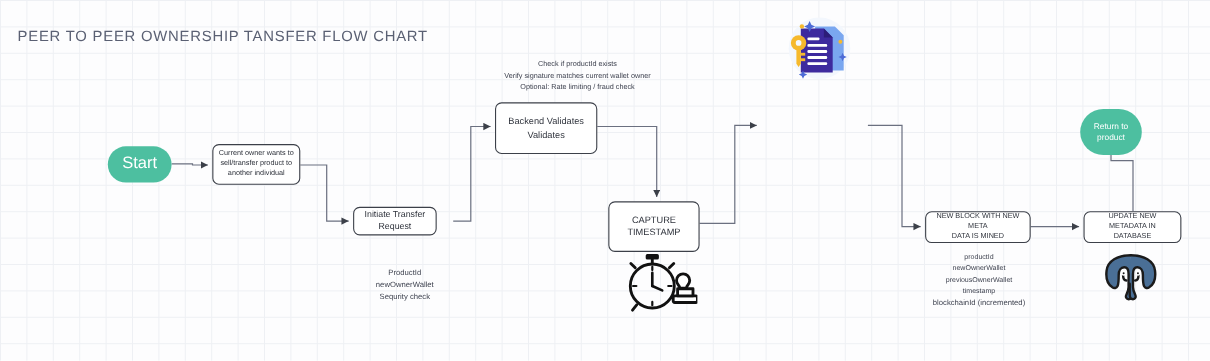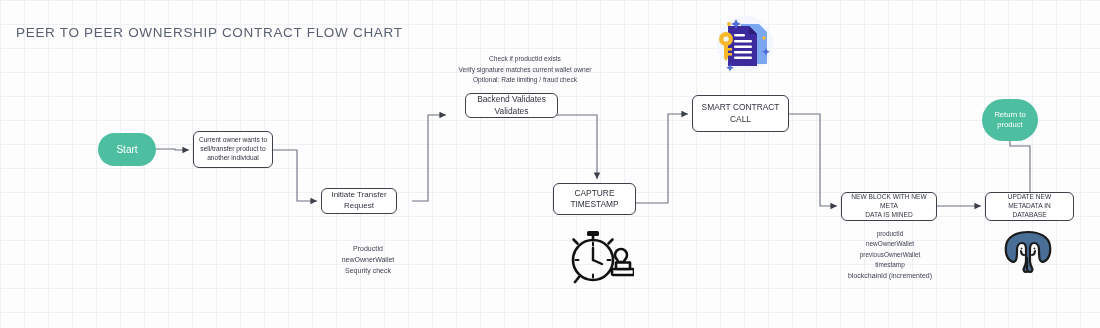--- a/index.html
+++ b/index.html
@@ -48,43 +48,43 @@
     border-radius: 6px;
     color: #2f333c;
     line-height: 1.35;
     padding: 2px 4px;
   }
   .node.pill {
     border: none;
     border-radius: 22px;
     background: #4dbfa0;
     color: #ffffff;
-    font-size: 10px;
+    font-size: 15px;
   }
   .node .ntext { display:block; }
 
   
   .annot {
     position: absolute;
     text-align: center;
     color: #3f4350;
     line-height: 1.6;
     white-space: nowrap;
   }
   .annot div { display: block; }
 
   
   .icon-wrap { position: absolute; }
 
   
   #n-start       { left: 98px;  top: 133px; width: 58px;  height: 33px; }
   #n-current     { left: 193px; top: 131px; width: 80px;  height: 37px; font-size: 6.6px; }
   #n-initiate    { left: 321px; top: 188px; width: 76px;  height: 26px; font-size: 8px; }
-  #n-backend     { left: 450px; top: 93px;  width: 93px;  height: 25px; font-size: 8.4px; margin-left: 15px; }
-  #n-capture     { left: 553px; top: 183px; width: 83px;  height: 32px; font-size: 8.4px; }
+  #n-backend     { left: 450px; top: 93px;  width: 93px;  height: 47px; font-size: 8.4px; }
+  #n-capture     { left: 553px; top: 183px; width: 83px;  height: 46px; font-size: 8.4px; }
   #n-smart       { left: 692px; top: 95px;  width: 97px;  height: 37px; font-size: 8.4px; }
   #n-newblock    { left: 841px; top: 192px; width: 96px;  height: 29px; font-size: 6.6px; }
   #n-update      { left: 985px; top: 192px; width: 89px;  height: 29px; font-size: 6.6px; }
   #n-return      { left: 982px; top: 99px;  width: 56px;  height: 42px; font-size: 7.6px; }
 
   
   #a-initiate { left: 268px; top: 243px; width: 200px; font-size: 7px; }
   #a-initiate .line-sig { font-size: 8px; }
   #a-backend  { left: 410px; top: 54px;  width: 230px; font-size: 6.6px; }
   #a-block    { left: 805px; top: 229px; width: 170px; font-size: 6.4px; }
@@ -95,21 +95,21 @@
   
   #icon-contract  { left: 703px; top: 2px;  width: 84px; height: 84px; }
   
   #icon-database  { left: 1000px; top: 228px; width: 56px; height: 50px; }
 </style>
 </head>
 <body>
 
 <div id="canvas">
 
-  <div class="title">PEER TO PEER OWNERSHIP CONTRACT FLOW CHART</div>
+  <div class="title">PEER TO PEER OWNERSHIP TANSFER FLOW CHART</div>
 
   <svg id="wiring" viewBox="0 0 1100 328" xmlns="http://www.w3.org/2000/svg">
     <defs>
       <marker id="arrow" markerWidth="7" markerHeight="7" refX="6" refY="3" orient="auto">
         <path d="M0,0 L6,3 L0,6 z" fill="#3c4049"></path>
       </marker>
     </defs>
     <g fill="none" stroke="#6b7080" stroke-width="1.1" marker-end="url(#arrow)">
 
       <path d="M156,149 L175,149 L175,150 L189,150"></path>
@@ -153,26 +153,20 @@
     </div>
   </div>
 
   <div class="node" id="n-capture">
     <div>
       <span class="ntext">CAPTURE</span>
       <span class="ntext">TIMESTAMP</span>
     </div>
   </div>
 
-  <div class="node" id="n-smart">
-    <div>
-      <span class="ntext">SMART CONTRACT</span>
-      <span class="ntext">CALL</span>
-    </div>
-  </div>
 
   <div class="node" id="n-newblock">
     <div>
       <span class="ntext">NEW BLOCK WITH NEW META</span>
       <span class="ntext">DATA IS MINED</span>
     </div>
   </div>
 
   <div class="node" id="n-update">
     <div>

